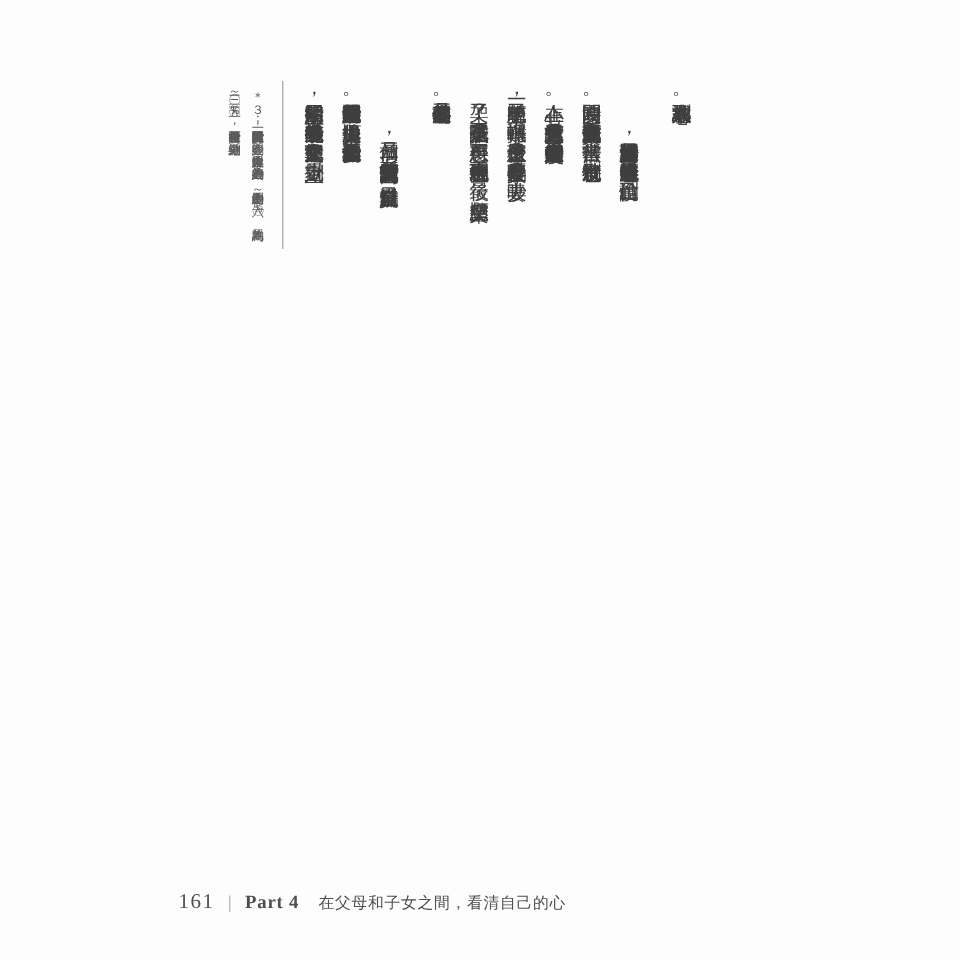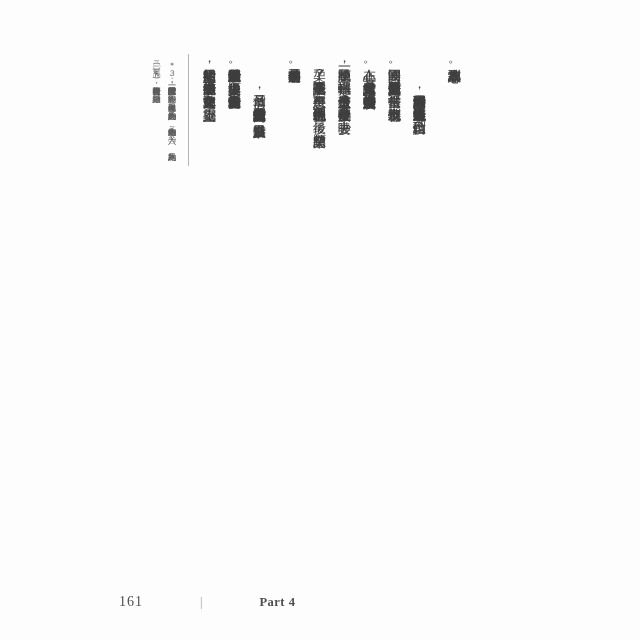--- a/index.html
+++ b/index.html
@@ -63,21 +63,20 @@
   }
   
   .footer {
     position: absolute;
     left: 119px;
     top: 594px;
     display: flex;
     align-items: baseline;
     color: #4e4e4e;
     white-space: nowrap;
-    gap: 48px;
   }
   .footer .pagenum {
     font-size: 14px;
     letter-spacing: 1px;
   }
   .footer .sep {
     margin: 0 9px;
     color: #9a9a9a;
     font-size: 12px;
   }
@@ -112,15 +111,16 @@
 
   <div class="fn-rule"></div>
 
   <div class="footnote">＊３：韓國購屋一般分三階段支付，即簽約金、中途金與尾款，簽約金約為一〇％，中途金約為四〇～六〇％，尾款約為
 三〇～五〇％，後兩者可向銀行貸款，分期繳納。</div>
 
   <div class="footer">
     <span class="pagenum">161</span>
     <span class="sep">|</span>
     <span class="part">Part 4</span>
+    <span class="title">在父母和子女之間，看清自己的心</span>
   </div>
 
 </div>
 
 </body></html>

